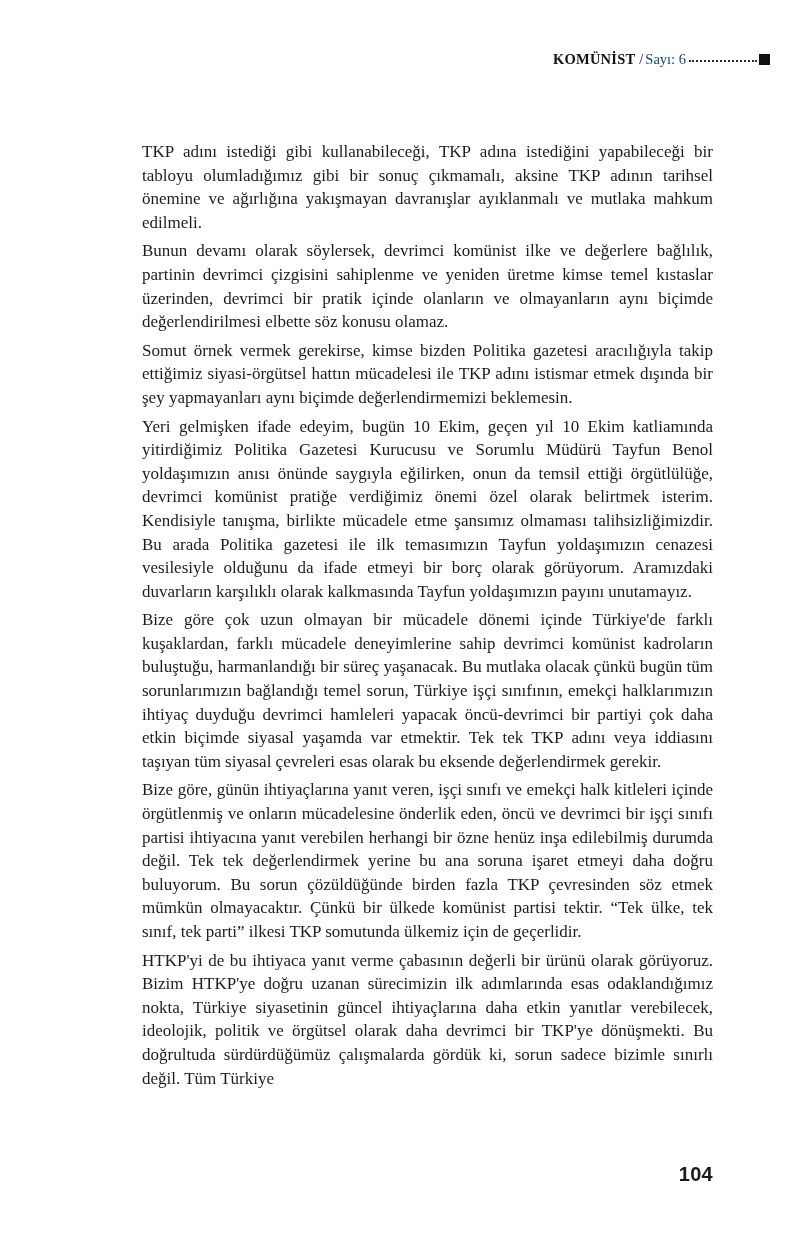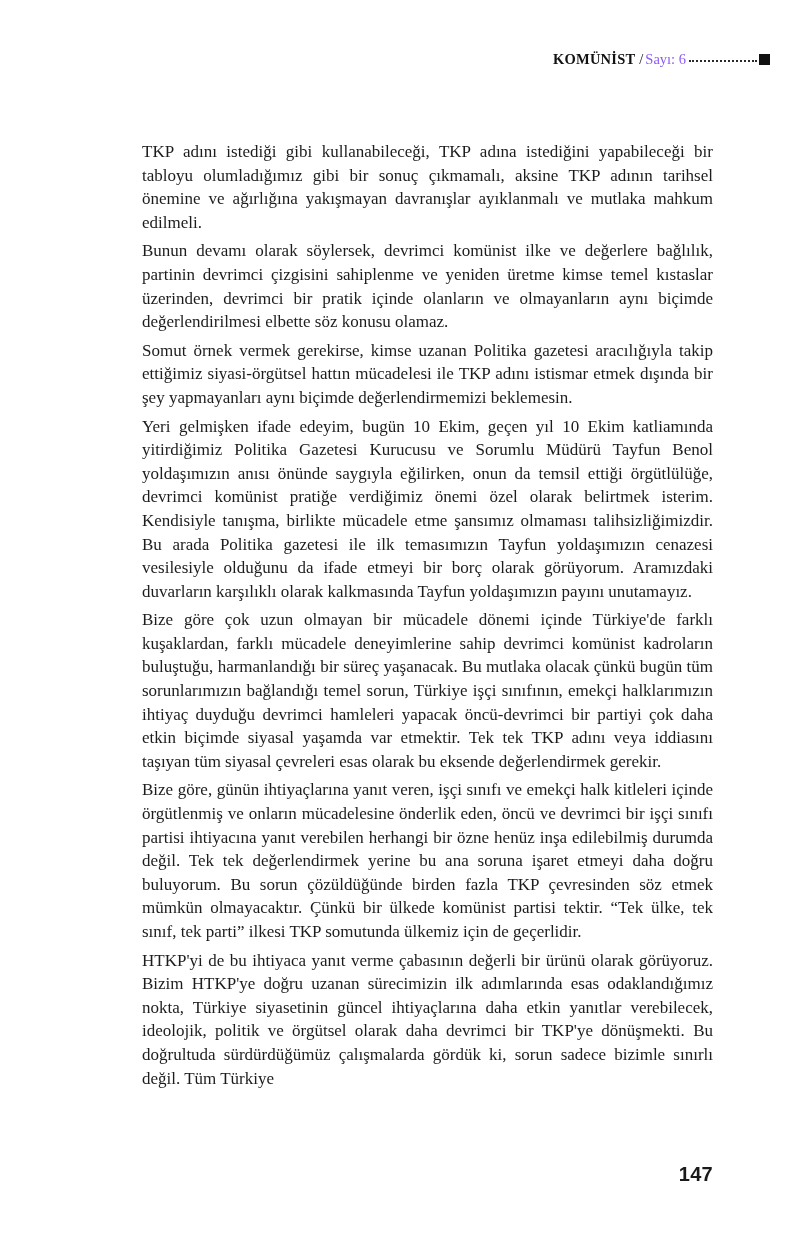--- a/index.html
+++ b/index.html
@@ -43,21 +43,21 @@
   }
   .head-sep {
     font-size: 14.5px;
     font-weight: normal;
     color: #121212;
     padding: 0 2px 0 4px;
   }
   .head-issue {
     font-size: 14.5px;
     font-weight: normal;
-    color: #8b5cf6;
+    color: #0c4a6e;
   }
   .head-dots {
     flex: 0 0 68px;
     height: 1px;
     margin: 0 0 0 3px;
     border-bottom: 2px dotted #2a2a2a;
     position: relative;
     top: 1px;
   }
   .head-square {
@@ -112,22 +112,22 @@
     <span class="head-title">KOMÜNİST</span>
     <span class="head-sep">/</span>
     <span class="head-issue">Sayı: 6</span>
     <span class="head-dots"></span>
     <span class="head-square"></span>
   </div>
 
   <div class="content" id="body-content">
       <p class="para"><span>TKP adını istediği gibi kullanabileceği, TKP adına istediğini yapabileceği bir tabloyu olumladığımız gibi bir sonuç çıkmamalı, aksine TKP adının tarihsel önemine ve ağırlığına yakışmayan davranışlar ayıklanmalı ve mutlaka mahkum edilmeli.</span></p>
       <p class="para"><span>Bunun devamı olarak söylersek, devrimci komünist ilke ve değerlere bağlılık, partinin devrimci çizgisini sahiplenme ve yeniden üretme kimse temel kıstaslar üzerinden, devrimci bir pratik içinde olanların ve olmayanların aynı biçimde değerlendirilmesi elbette söz konusu olamaz.</span></p>
-      <p class="para"><span>Somut örnek vermek gerekirse, kimse uzanan </span><span class="it">Politika</span><span> gazetesi aracılığıyla takip ettiğimiz siyasi-örgütsel hattın mücadelesi ile TKP adını istismar etmek dışında bir şey yapmayanları aynı biçimde değerlendirmemizi beklemesin.</span></p>
+      <p class="para"><span>Somut örnek vermek gerekirse, kimse bizden </span><span class="it">Politika</span><span> gazetesi aracılığıyla takip ettiğimiz siyasi-örgütsel hattın mücadelesi ile TKP adını istismar etmek dışında bir şey yapmayanları aynı biçimde değerlendirmemizi beklemesin.</span></p>
       <p class="para"><span>Yeri gelmişken ifade edeyim, bugün 10 Ekim, geçen yıl 10 Ekim katliamında yitirdiğimiz </span><span class="it">Politika</span><span> Gazetesi Kurucusu ve Sorumlu Müdürü Tayfun Benol yoldaşımızın anısı önünde saygıyla eğilirken, onun da temsil ettiği örgütlülüğe, devrimci komünist pratiğe verdiğimiz önemi özel olarak belirtmek isterim. Kendisiyle tanışma, birlikte mücadele etme şansımız olmaması talihsizliğimizdir. Bu arada </span><span class="it">Politika</span><span> gazetesi ile ilk temasımızın Tayfun yoldaşımızın cenazesi vesilesiyle olduğunu da ifade etmeyi bir borç olarak görüyorum. Aramızdaki duvarların karşılıklı olarak kalkmasında Tayfun yoldaşımızın payını unutamayız.</span></p>
       <p class="para"><span>Bize göre çok uzun olmayan bir mücadele dönemi içinde Türkiye'de farklı kuşaklardan, farklı mücadele deneyimlerine sahip devrimci komünist kadroların buluştuğu, harmanlandığı bir süreç yaşanacak. Bu mutlaka olacak çünkü bugün tüm sorunlarımızın bağlandığı temel sorun, Türkiye işçi sınıfının, emekçi halklarımızın ihtiyaç duyduğu devrimci hamleleri yapacak öncü-devrimci bir partiyi çok daha etkin biçimde siyasal yaşamda var etmektir. Tek tek TKP adını veya iddiasını taşıyan tüm siyasal çevreleri esas olarak bu eksende değerlendirmek gerekir.</span></p>
       <p class="para"><span>Bize göre, günün ihtiyaçlarına yanıt veren, işçi sınıfı ve emekçi halk kitleleri içinde örgütlenmiş ve onların mücadelesine önderlik eden, öncü ve devrimci bir işçi sınıfı partisi ihtiyacına yanıt verebilen herhangi bir özne henüz inşa edilebilmiş durumda değil. Tek tek değerlendirmek yerine bu ana soruna işaret etmeyi daha doğru buluyorum. Bu sorun çözüldüğünde birden fazla TKP çevresinden söz etmek mümkün olmayacaktır. Çünkü bir ülkede komünist partisi tektir. “Tek ülke, tek sınıf, tek parti” ilkesi TKP somutunda ülkemiz için de geçerlidir.</span></p>
       <p class="para"><span>HTKP'yi de bu ihtiyaca yanıt verme çabasının değerli bir ürünü olarak görüyoruz. Bizim HTKP'ye doğru uzanan sürecimizin ilk adımlarında esas odaklandığımız nokta, Türkiye siyasetinin güncel ihtiyaçlarına daha etkin yanıtlar verebilecek, ideolojik, politik ve örgütsel olarak daha devrimci bir TKP'ye dönüşmekti. Bu doğrultuda sürdürdüğümüz çalışmalarda gördük ki, sorun sadece bizimle sınırlı değil. Tüm Türkiye</span></p>
     </div>
 
-  <div class="folio">147</div>
+  <div class="folio">104</div>
 
 </div>
 
 </body></html>

